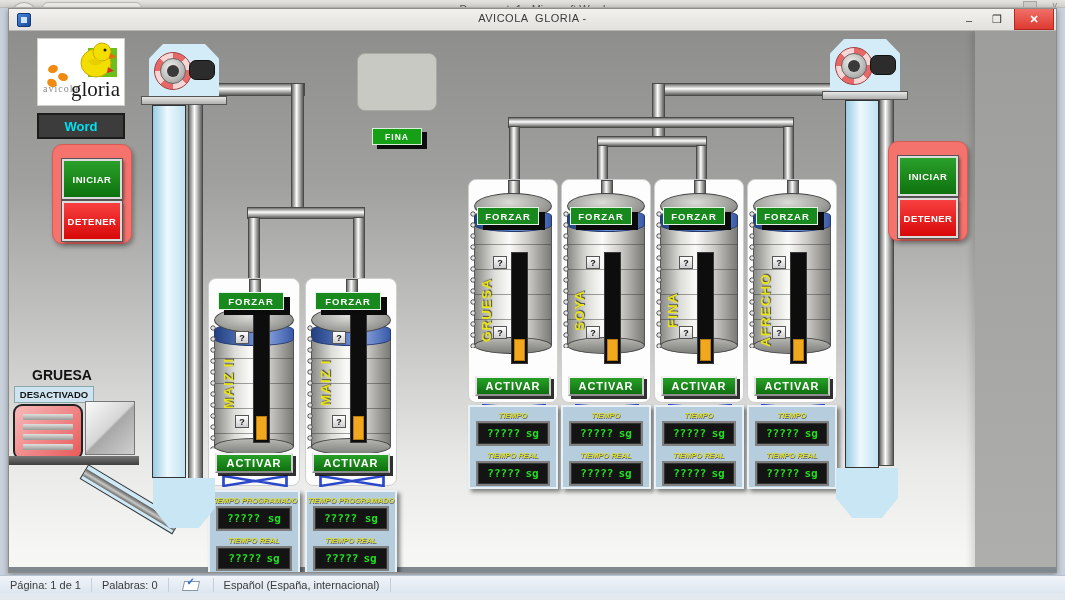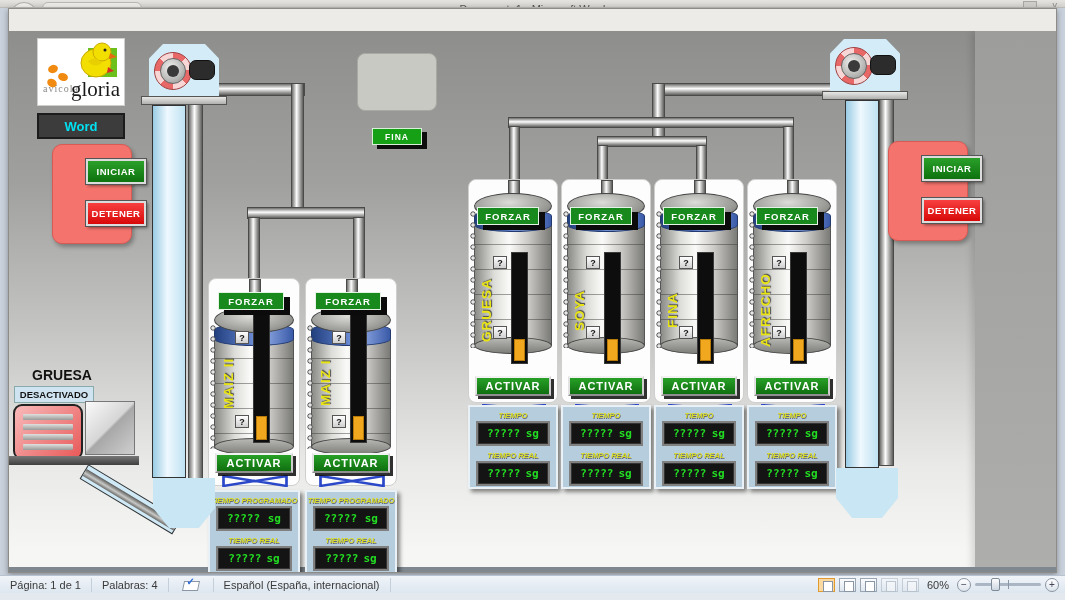--- a/index.html
+++ b/index.html
@@ -55,23 +55,23 @@
   .chick { position:absolute; left:28px; top:2px; }
 
   
   .guest { position:absolute; left:28px; top:82px; width:88px; height:26px; background:#3c3c3c;
     border:2px solid #1c1c1c; color:#00e0f0; font-weight:bold; font-size:13px; display:flex;
     align-items:center; justify-content:center; z-index:2; cursor:pointer; }
 
   
   .panel { position:absolute; width:80px; height:100px; background:#f4736d; border-radius:10px;
     border:1px solid #d85a54; box-shadow:2px 3px 4px rgba(0,0,0,.3); z-index:2; }
-  .btn3d { position:absolute; left:9px; width:60px; height:25px; display:flex; align-items:center;
+  .btn3d { position:absolute; left:9px; width:60px; height:40px; display:flex; align-items:center;
     justify-content:center; color:#fff; font-weight:bold; font-size:9.5px; letter-spacing:.5px;
-    border:2px solid #dcdcdc; outline:1px solid #555; box-shadow:2px 2px 3px rgba(0,0,0,.45); cursor:pointer;margin-left:24px;}
+    border:2px solid #dcdcdc; outline:1px solid #555; box-shadow:2px 2px 3px rgba(0,0,0,.45); cursor:pointer;}
   .g-btn { background:linear-gradient(#2aa02a,#0e720e); }
   .r-btn { background:linear-gradient(#f84040,#d80808); }
 
   
   .mol-title { position:absolute; left:8px; top:336px; width:90px; text-align:center;
     font-size:14px; font-weight:bold; color:#111; z-index:2; }
   .mol-status { position:absolute; left:5px; top:355px; width:80px; height:17px; background:#cfe4f0;
     border:1px solid #8aa; font-size:9.5px; font-weight:bold; color:#111; display:flex;
     align-items:center; justify-content:center; z-index:2; }
   .mill { position:absolute; left:4px; top:373px; width:70px; height:56px; border-radius:9px;
@@ -197,20 +197,27 @@
 
   <div class="behind-top">
     <div class="orb"></div>
     <div class="qat"></div>
     <div class="behind-title">Documento1 - Microsoft Word</div>
     <div class="behind-tr"></div>
     <div class="behind-chev">v</div>
   </div>
 
   <div class="hmi">
+    <div class="titlebar">
+      <div class="app-ico"></div>
+      <div class="t-title">AVICOLA  GLORIA -</div>
+      <div class="winbtn wb-min">–</div>
+      <div class="winbtn wb-max">❒</div>
+      <div class="winbtn wb-close">✕</div>
+    </div>
 
     <div id="canvas">
       <div class="right-col"></div>
       <div class="bot-strip"></div>
 
       <div class="logo">
         <div class="logo-green"></div>
         <svg class="chick" width="52" height="42" viewBox="0 0 52 42">
           <ellipse cx="30" cy="22" rx="15" ry="14" fill="#f2df00" stroke="#caa800" stroke-width="1"></ellipse>
           <circle cx="36" cy="11" r="9" fill="#f2df00" stroke="#caa800" stroke-width="1"></circle>
@@ -486,34 +493,20 @@
               <div>?????</div>
               <div>sg</div>
             </div>
           </div>
         </div>
     </div>
   </div>
 
   <div class="statusbar">
     <div class="sb-item">Página: 1 de 1</div>
-    <div class="sb-item">Palabras: 4</div>
+    <div class="sb-item">Palabras: 0</div>
     <div class="sb-item">
       <span class="spell"><span class="spell-chk">✓</span></span>
     </div>
     <div class="sb-item">Español (España, internacional)</div>
-    <div class="sb-right">
-      <span class="view-ic view-active"></span>
-      <span class="view-ic"></span>
-      <span class="view-ic"></span>
-      <span class="view-ic view-dim"></span>
-      <span class="view-ic view-dim"></span>
-      <span class="pct">60%</span>
-      <span class="zoom-btn">−</span>
-      <span class="zoom-track">
-        <span class="zoom-notch"></span>
-        <span class="zoom-thumb"></span>
-      </span>
-      <span class="zoom-btn">+</span>
-    </div>
   </div>
   <div class="below-strip"></div>
 </div>
 
 </body></html>

